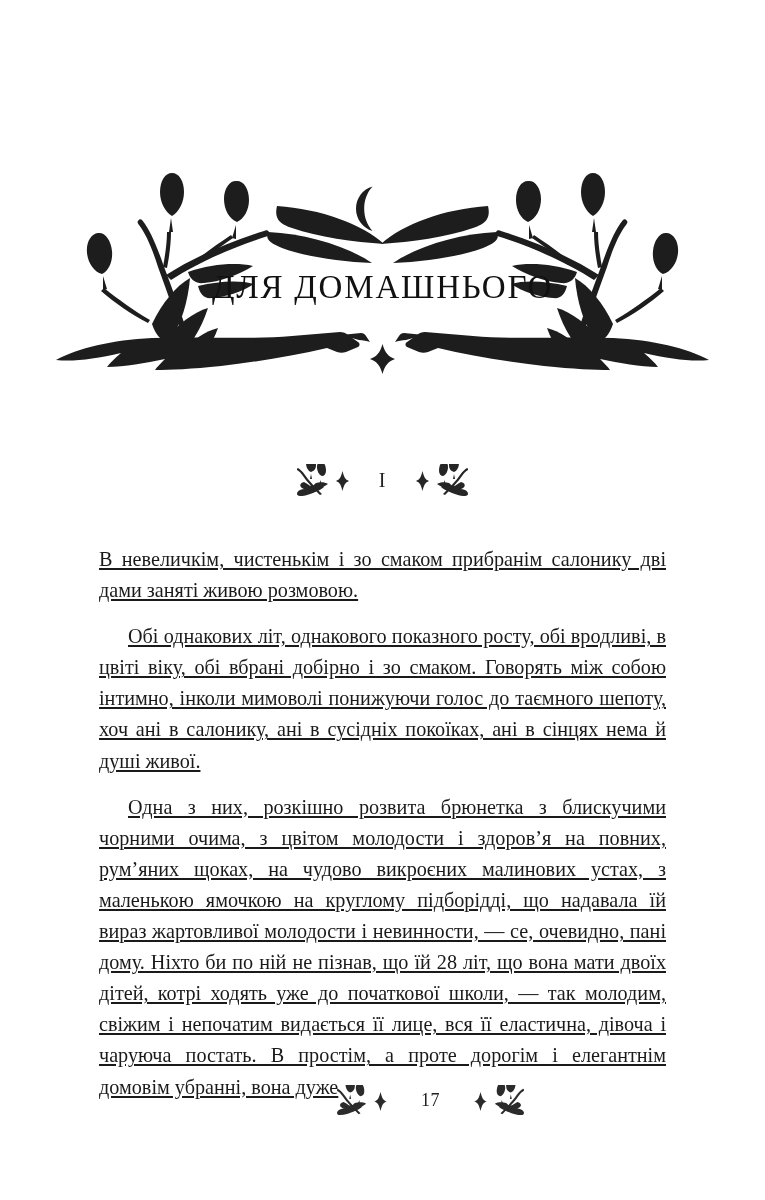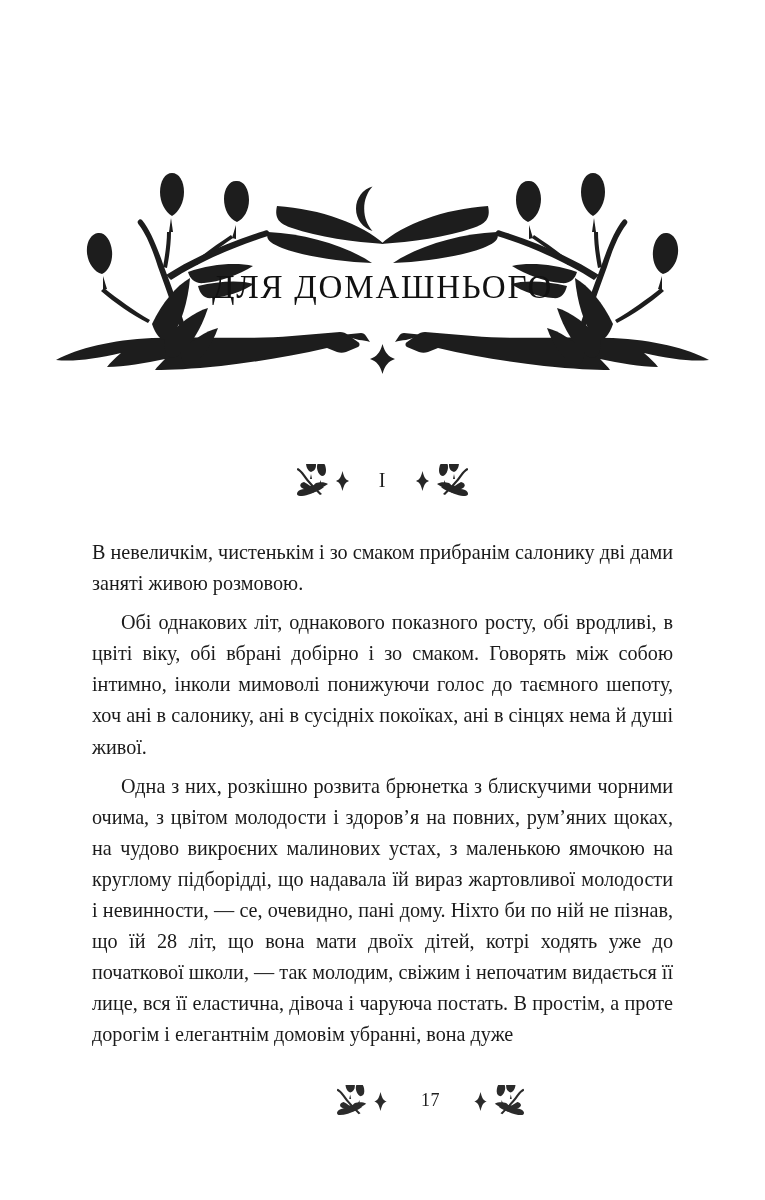--- a/index.html
+++ b/index.html
@@ -86,22 +86,23 @@
     top: 529px;
     width: 597px;
     font-size: 20.2px;
     line-height: 31.1px;
     text-align: justify;
     text-justify: inter-word;
     color: #1a1a1a;
     hyphens: manual;
   }
   .body-text p {
-    margin: 8px;
+    margin: 15px;
     text-indent: 0;
+    text-decoration: underline;
   }
   .body-text p.indent {
     text-indent: 29px;
   }
   .body-text p:last-child {
     text-align: justify;
   }
 
   
   .footer {

